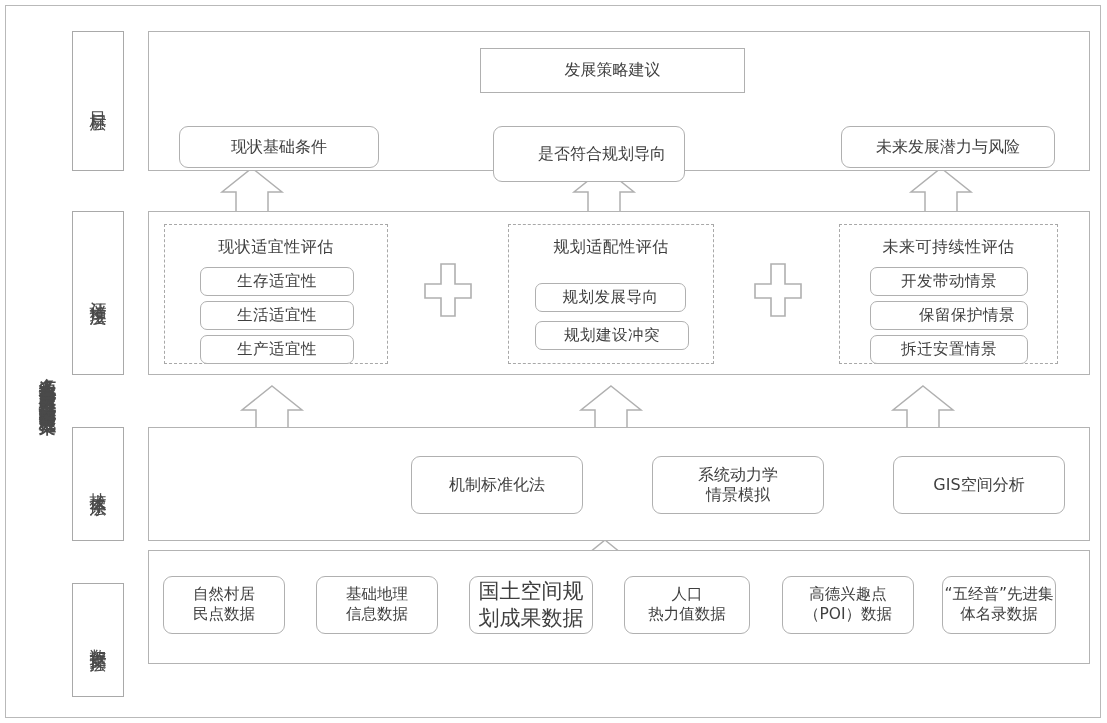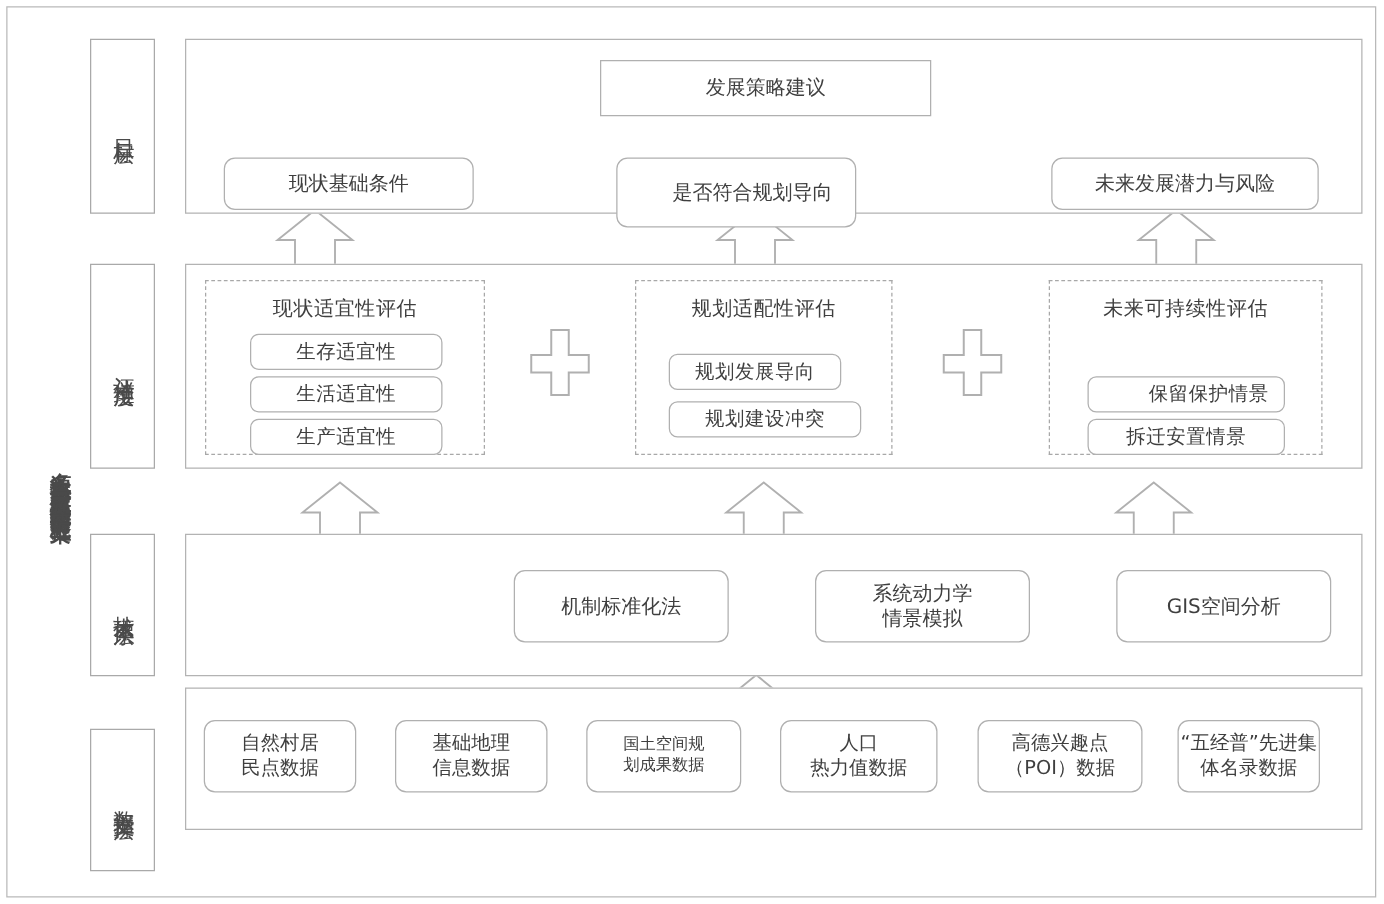--- a/index.html
+++ b/index.html
@@ -184,30 +184,31 @@
       <div class="chip" style="left:35px; top:76px; width:154px; height:29px;">生活适宜性</div>
       <div class="chip" style="left:35px; top:110px; width:154px; height:29px;">生产适宜性</div>
     </div>
 
     <svg class="plus" style="left:272px; top:48px;" width="54" height="60" viewBox="0 0 54 60">
       <path d="M20 4 H34 V24 H50 V38 H34 V56 H20 V38 H4 V24 H20 Z" fill="#ffffff" stroke="#b0b0b0" stroke-width="1.6"></path>
     </svg>
 
     <div class="dashbox" style="left:359px; top:12px; width:206px; height:140px;">
       <div class="dash-title">规划适配性评估</div>
-      <div class="chip" style="left:26px; top:58px; width:138px; height:29px;text-align:right;">规划发展导向</div>
+      <div class="chip" style="left:26px; top:58px; width:151px; height:29px;text-align:right;">规划发展导向</div>
       <div class="chip" style="left:26px; top:96px; width:154px; height:29px;">规划建设冲突</div>
     </div>
 
     <svg class="plus" style="left:602px; top:48px;" width="54" height="60" viewBox="0 0 54 60">
       <path d="M20 4 H34 V24 H50 V38 H34 V56 H20 V38 H4 V24 H20 Z" fill="#ffffff" stroke="#b0b0b0" stroke-width="1.6"></path>
     </svg>
 
     <div class="dashbox" style="left:690px; top:12px; width:219px; height:140px;">
       <div class="dash-title">未来可持续性评估</div>
+      <div class="chip" style="left:30px; top:42px; width:158px; height:29px;">开发带动情景</div>
       <div class="chip" style="left:30px; top:76px; width:158px; height:29px;padding-left:36px;">保留保护情景</div>
       <div class="chip" style="left:30px; top:110px; width:158px; height:29px;">拆迁安置情景</div>
     </div>
   </div>
 
   <div class="layer-label" style="left:72px; top:427px; width:52px; height:114px;">
     <span>技术体系层</span>
   </div>
 
   <div class="layer-body" style="left:148px; top:427px; width:942px; height:114px;">
@@ -219,21 +220,21 @@
 
   <div class="layer-label" style="left:72px; top:583px; width:52px; height:114px;">
     <span>数据支撑层</span>
   </div>
 
   <div class="layer-body" style="left:148px; top:550px; width:942px; height:114px;">
     <div class="rbox" style="left:14px; top:25px; width:122px; height:58px; font-size:15.5px;">自然村居
 民点数据</div>
     <div class="rbox" style="left:167px; top:25px; width:122px; height:58px; font-size:15.5px;">基础地理
 信息数据</div>
-    <div class="rbox" style="left:320px; top:25px; width:124px; height:58px; font-size:13px;">国土空间规
+    <div class="rbox" style="left:320px; top:25px; width:124px; height:58px; font-size:21px;">国土空间规
 划成果数据</div>
     <div class="rbox" style="left:475px; top:25px; width:126px; height:58px; font-size:15.5px;">人口
 热力值数据</div>
     <div class="rbox" style="left:633px; top:25px; width:132px; height:58px; font-size:15.5px;">高德兴趣点
 （POI）数据</div>
     <div class="rbox" style="left:793px; top:25px; width:114px; height:58px; font-size:15.5px;">“五经普”先进集
 体名录数据</div>
   </div>
 
 </div>

